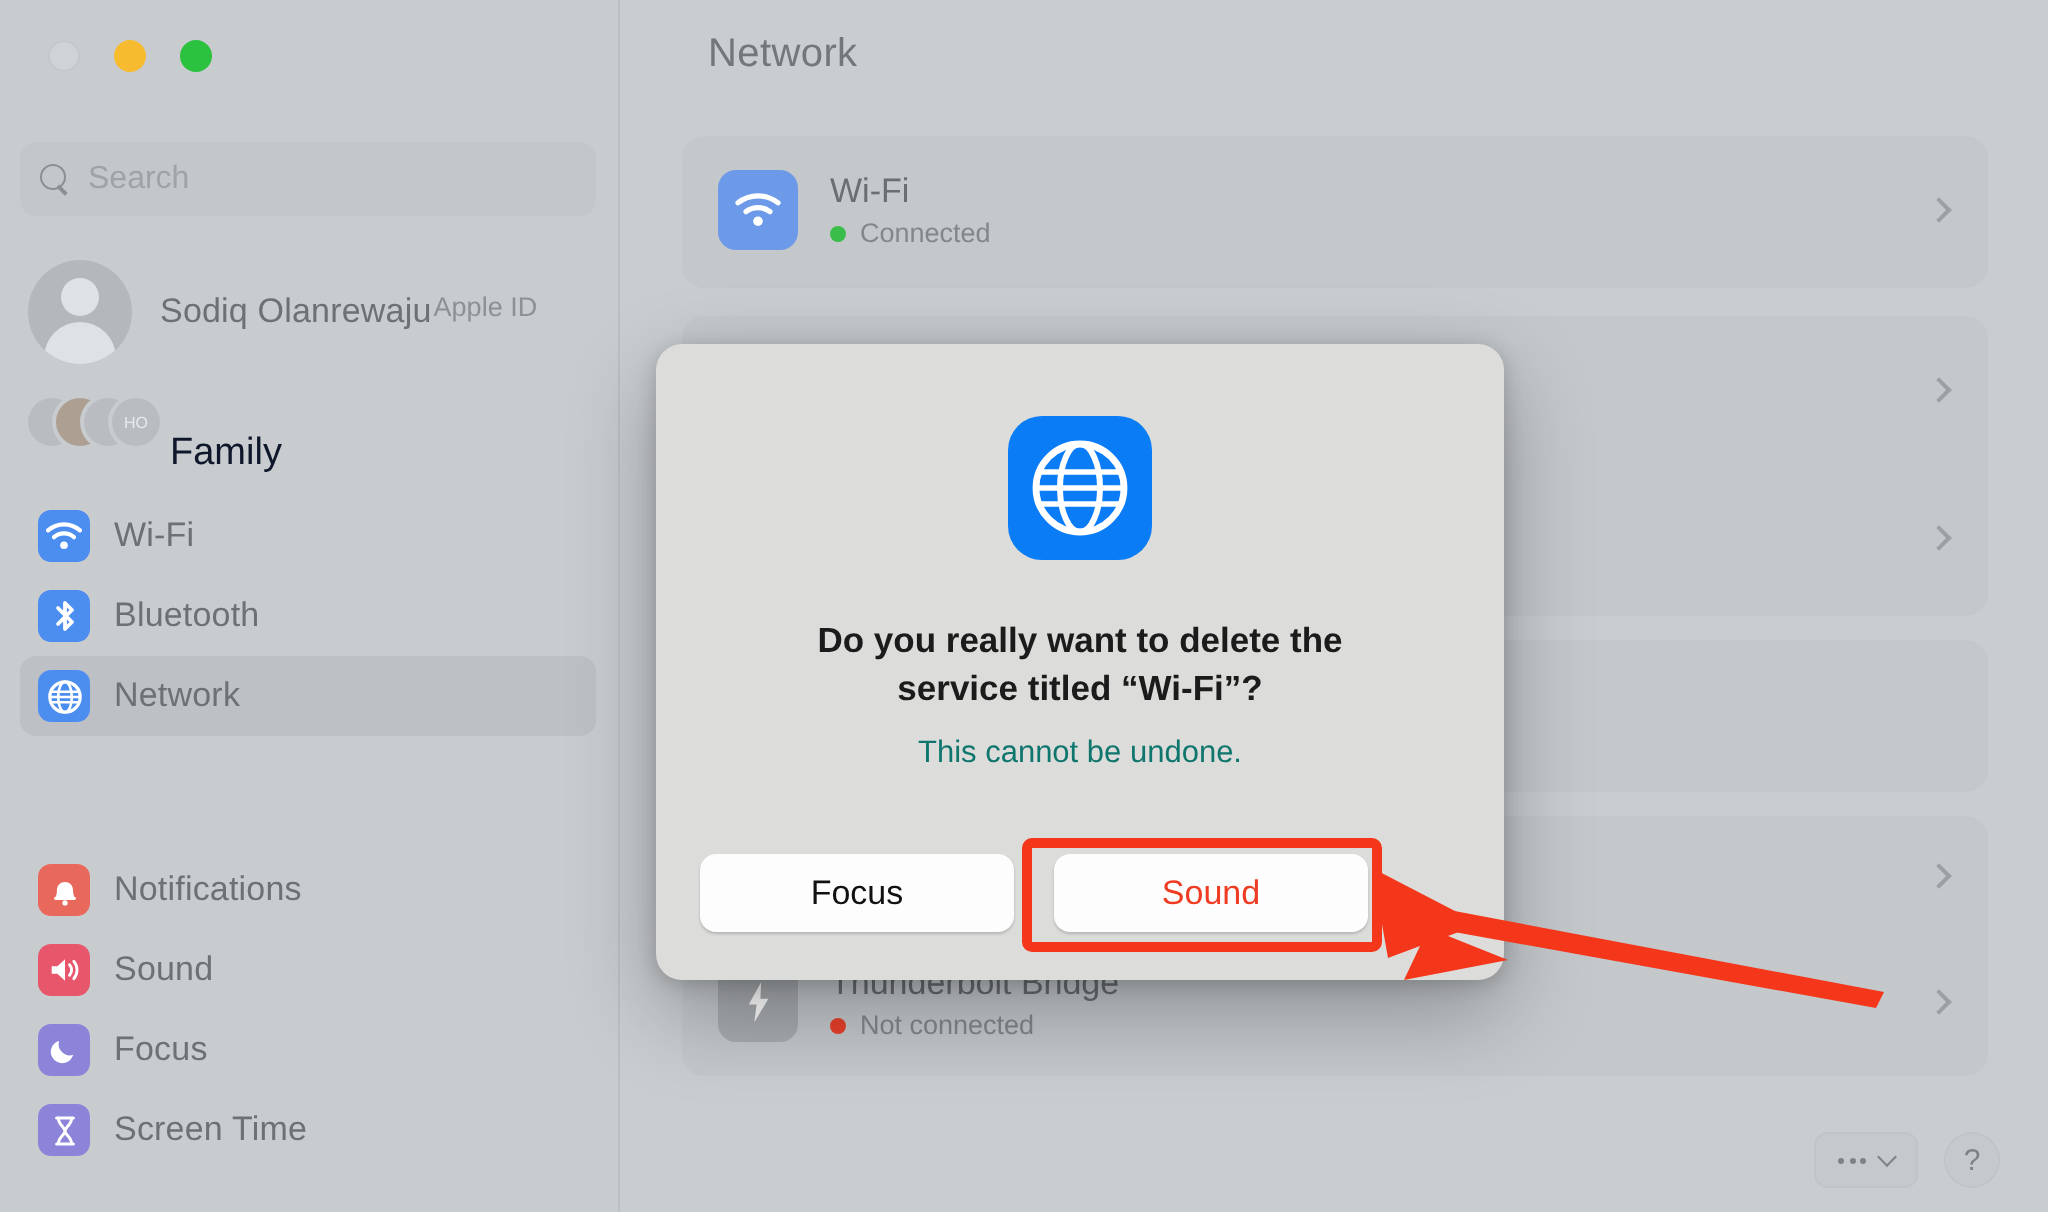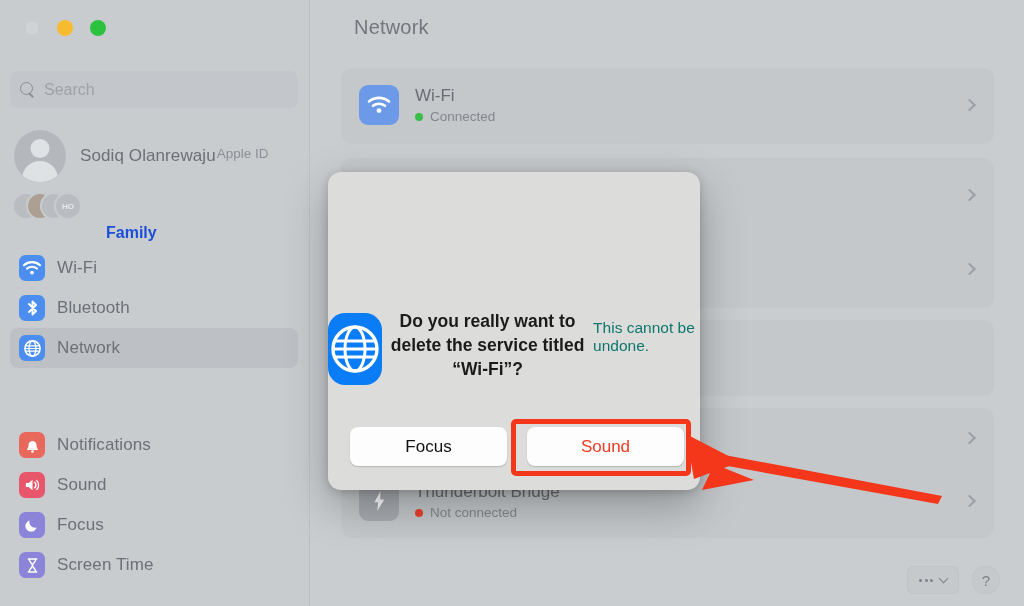--- a/index.html
+++ b/index.html
@@ -81,37 +81,36 @@
     position: absolute; left: 50%; top: 31px; transform: translateX(-50%);
     width: 36px; height: 26px; border-radius: 18px 18px 0 0; background: #dfe2e4;
   }
   .acct-text { display: flex; gap: 1px; }
   .acct-name { font-size: 17px; color: #6d7175; letter-spacing: .1px; }
   .acct-sub  { font-size: 13.5px; color: #8d9195; }
 
   #family-row {
     position: absolute; left: 14px; top: 192px;
     width: 282px; height: 38px;
-    display: flex; align-items: flex-start; gap: 30px;
+    display: flex; align-items: center; gap: 9px;
     border-radius: 8px;
-    font-weight: bold;
   }
   #family-stack { position: relative; width: 62px; height: 28px; flex: 0 0 auto; }
   .fav {
     position: absolute; top: 2px;
     width: 24px; height: 24px; border-radius: 50%;
     background: #b9bdc1; color: #e7eaec;
     font-size: 8px; display: flex; align-items: center; justify-content: center;
     box-shadow: 0 0 0 2px #c8cccf;
   }
   .fav-0 { left: 0; }
   .fav-1 { left: 14px; background: #ad9f92; }
   .fav-2 { left: 28px; }
   .fav-3 { left: 42px; }
-  .family-label { font-size: 16px; color: #1d4ed8; margin-top: 32px; }
+  .family-label { font-size: 19px; color: #0f172a; margin-top: 32px; }
 
   
   .nav-group { position: absolute; left: 10px; width: 288px; }
   #group-connectivity { top: 248px; }
   #group-system       { top: 425px; }
 
   .nav-item {
     display: flex; align-items: center; gap: 12px;
     height: 40px; padding: 0 9px;
     border-radius: 8px;
@@ -191,25 +190,25 @@
     width: 28px; height: 28px; border-radius: 50%;
     background: #c5c9cc;
     box-shadow: inset 0 0 0 1px #c0c4c7;
     display: flex; align-items: center; justify-content: center;
     font-size: 15px; color: #7e8286;
   }
 
   
   #dialog {
     position: absolute; left: 328px; top: 172px;
-    width: 372px; height: 318px;
+    width: 424px; height: 318px;
     background: #dcdcda;
     border-radius: 13px;
     box-shadow: 0 16px 44px rgba(0,0,0,.28), 0 2px 10px rgba(0,0,0,.18);
-    display: flex; align-items: center;
+    display: flex; flex-direction: column; align-items: center;
   }
   #dialog-icon {
     width: 72px; height: 72px; border-radius: 17px;
     margin-top: 36px;
     display: flex; align-items: center; justify-content: center;
   }
   #dialog-title {
     margin-top: 28px;
     width: 320px; text-align: center;
     font-size: 17.5px; font-weight: bold; color: #1b1b1b;

